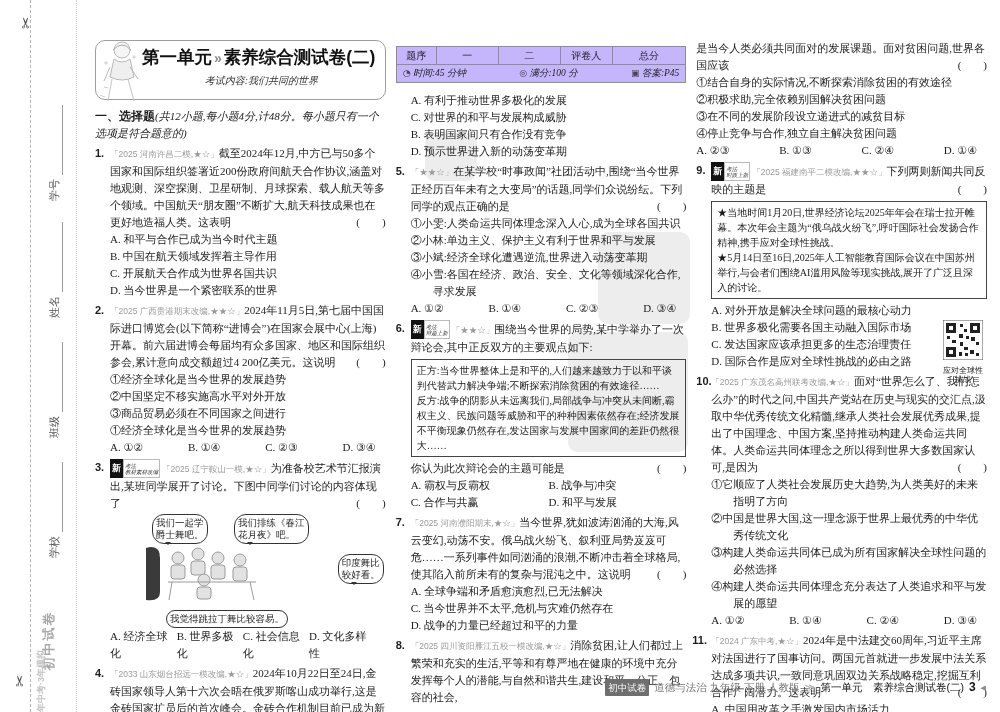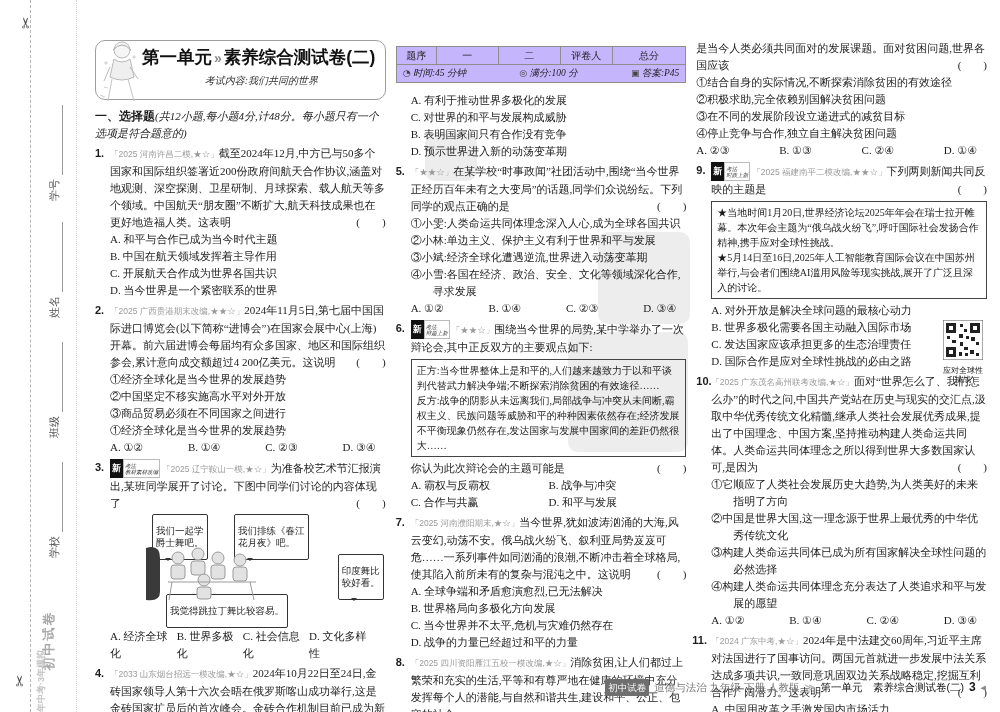--- a/index.html
+++ b/index.html
@@ -56,21 +56,21 @@
   .tag { display:inline-flex; vertical-align:1px; margin-right:2px; align-items:stretch; }
   .tag .xin { background:#111; color:#fff; font-family:"Liberation Sans",sans-serif;
               font-size:9px; font-weight:bold; padding:1px 2px; }
   .tag .sub2 { display:inline-flex; flex-direction:column; justify-content:center;
                font-family:"Liberation Sans",sans-serif; font-size:5.5px; line-height:6px;
                color:#333; border:1px solid #bbb; padding:0 1px; }
   .boxed { border:1px solid #444; padding:3px 5px; margin:3px 0; font-size:10px; line-height:15px; }
   .pre { white-space:pre-line; }
   
   .scene { position:relative; height:114px; margin:2px 0 0 8px; font-size:9.5px; line-height:12px; }
-  .bubble { position:absolute; border:1px solid #333; background:#fff; padding:10px 3px; border-radius:2px; }
+  .bubble { position:absolute; border:1px solid #333; background:#fff; padding:2px 3px; border-radius:12px; }
   .bubble:after { content:""; position:absolute; bottom:-5px; left:12px; border:3px solid transparent; border-top-color:#333; }
   .b4:after { display:none; }
   
   .q9opts { position:relative; padding-right:52px; }
   .qrwrap { position:absolute; right:0; top:2px; width:48px; text-align:center;margin-top:16px; }
   .qrcap { font-size:8px; line-height:9px; margin-top:1px; }
   
   .footer { position:absolute; right:14px; bottom:16px; z-index:2; font-family:"Liberation Sans",sans-serif;
             font-size:10.5px; color:#777; display:flex; align-items:center; gap:5px; }
   .fbadge { background:#6f6f6f; color:#fff; padding:0 3px; font-size:9.5px; border-radius:1px; }
@@ -287,21 +287,20 @@
         <span>D. 和平与发展</span>
       </div>
     </div>
 
     <div class="q">
       <span class="qnum">7.</span>
       <div>
         <span class="src">「2025 河南濮阳期末,★☆」</span><span>当今世界,犹如波涛汹涌的大海,风云变幻,动荡不安。俄乌战火纷飞、叙利亚局势岌岌可危……一系列事件如同汹涌的浪潮,不断冲击着全球格局,使其陷入前所未有的复杂与混沌之中。这说明</span><span class="blank">(　　)</span>
       </div>
       <span class="opt">A. 全球争端和矛盾愈演愈烈,已无法解决</span>
-      <span class="opt">B. 世界格局向多极化方向发展</span>
       <span class="opt">C. 当今世界并不太平,危机与灾难仍然存在</span>
       <span class="opt">D. 战争的力量已经超过和平的力量</span>
     </div>
 
     <div class="q">
       <span class="qnum">8.</span>
       <div>
         <span class="src">「2025 四川资阳雁江五校一模改编,★☆」</span><span>消除贫困,让人们都过上繁荣和充实的生活,平等和有尊严地在健康的环境中充分发挥每个人的潜能,与自然和谐共生,建设和平、公正、包容的社会,</span>
       </div>
     </div>

